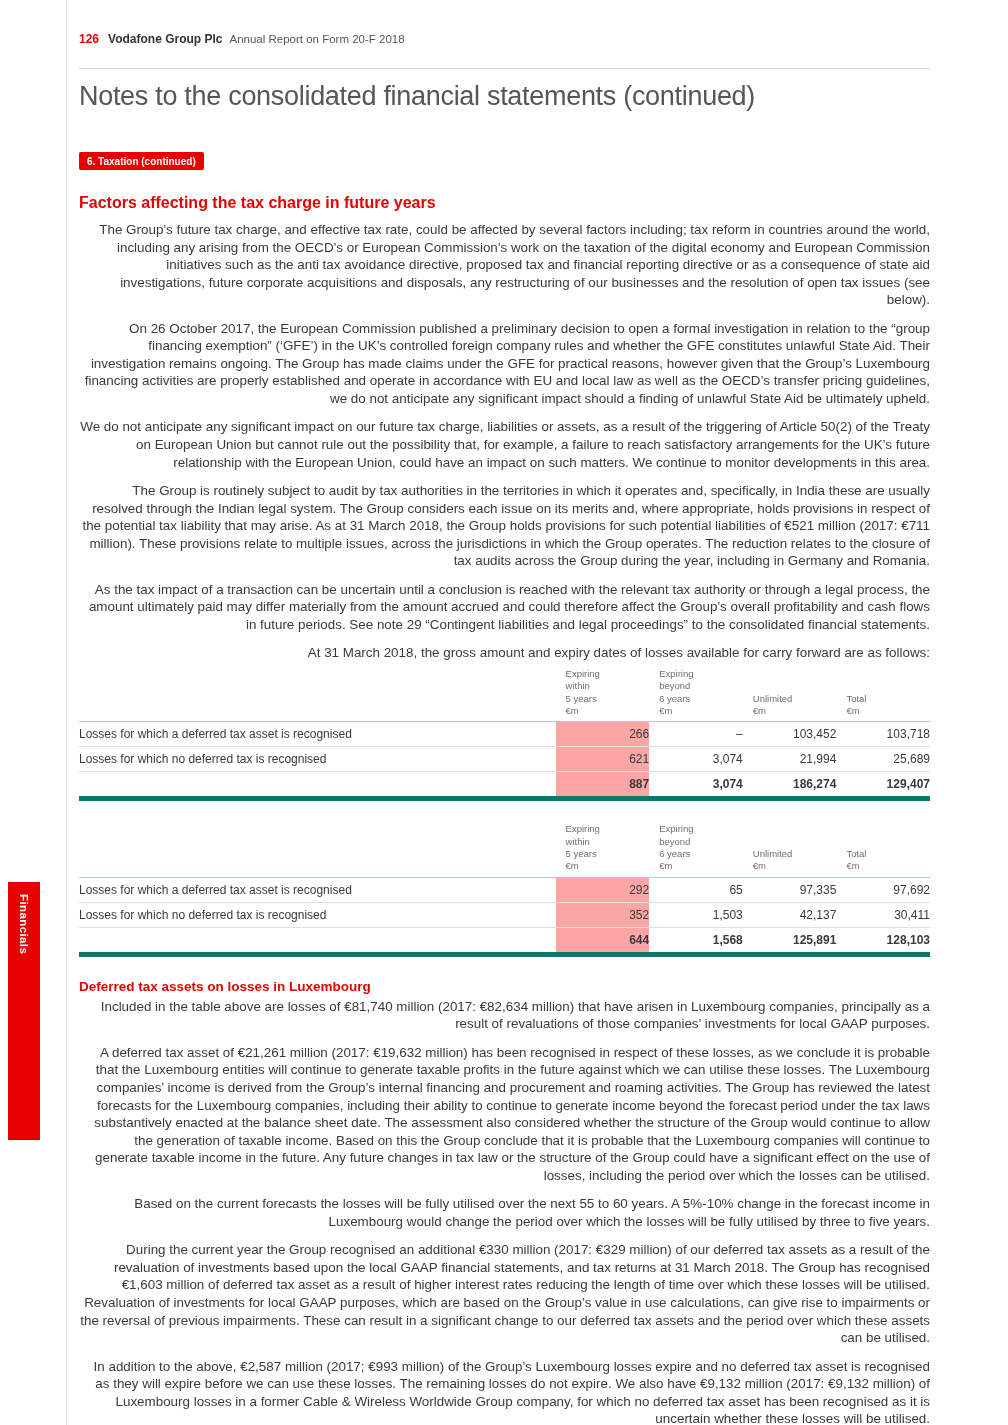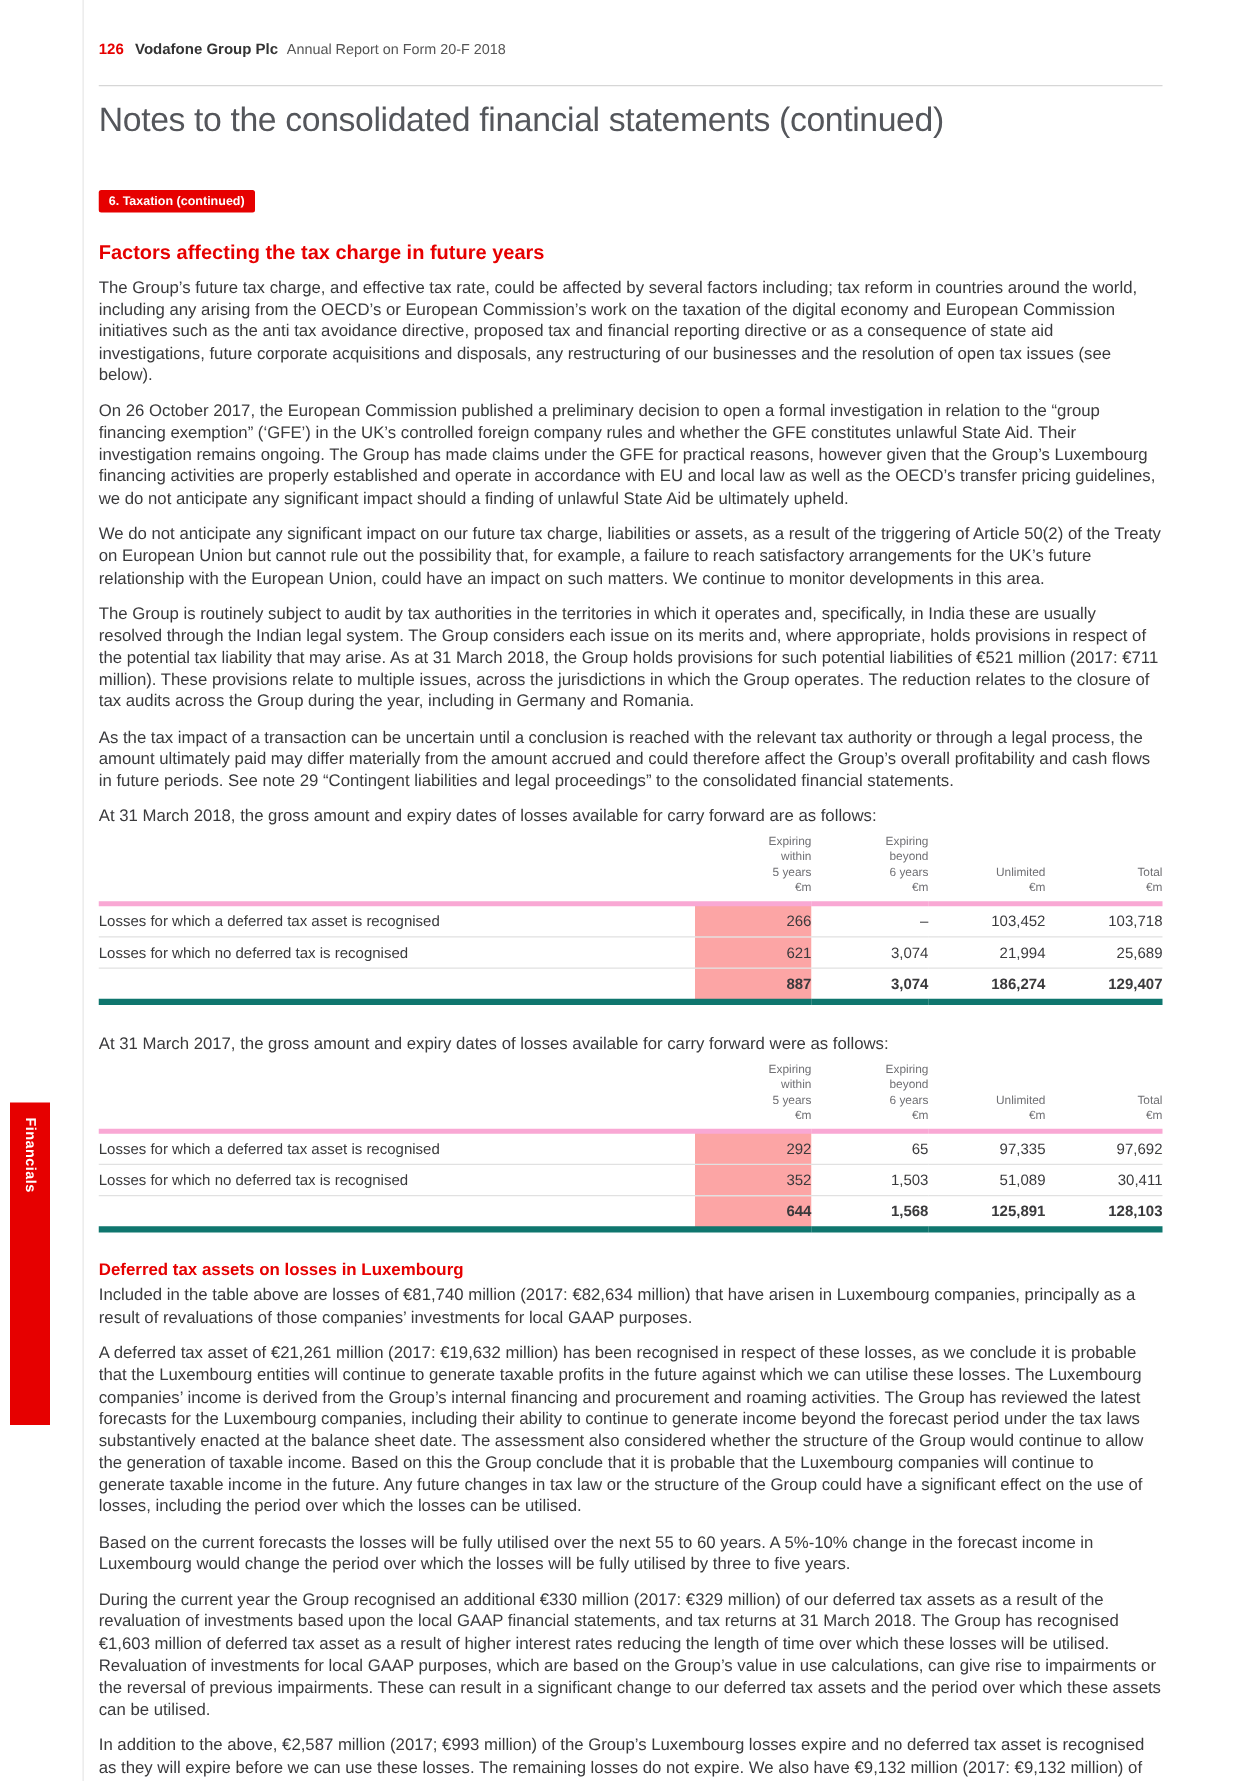--- a/index.html
+++ b/index.html
@@ -52,33 +52,33 @@
   }
   h2.section-heading {
     margin-top:24px; margin-bottom:9px;
     color:#e60000; font-size:16px; font-weight:bold;
   }
   h3.sub-heading {
     margin-top:6px; margin-bottom:4px;
     color:#e60000; font-size:13.5px; font-weight:bold;
   }
   p.body-text {
-    font-size:13.4px; line-height:1.31; margin-bottom:11px; color:#3a3a3c;
+    font-size:13.4px; line-height:1.31; margin-bottom:11px; color:#3a3a3c;text-align:right;
   }
   p.table-intro { margin-bottom:4px; }
 
   table.losses-table {
     width:100%; border-collapse:collapse; margin:6px 0 22px 0;
   }
   table.losses-table col.c-label { width:56%; }
   table.losses-table col.c-num   { width:11%; }
   table.losses-table thead td {
-    font-size:9.5px; color:#6f6f73; text-align:right; vertical-align:bottom;
+    font-size:9.5px; color:#6f6f73; vertical-align:bottom;
     padding:0 0 4px 10px; line-height:1.3; white-space:pre-line;
-    border-bottom:4px solid #f9a8d4;
+    border-bottom:1px solid #f9a8d4;
   }
   table.losses-table tbody td {
     font-size:12px; text-align:right;
     padding:5px 0 5px 10px;
     border-bottom:1px solid #e1e1e1;
   }
   table.losses-table tbody td.label {
     text-align:left; padding-left:0;
   }
   table.losses-table td.band { background:#fca5a5; }
@@ -164,21 +164,20 @@
       <tr class="total">
         <td class="label"></td>
         <td class="band">887</td>
         <td>3,074</td>
         <td>186,274</td>
         <td>129,407</td>
       </tr>
     </tbody>
   </table>
 
-  <p class="body-text table-intro">At 31 March 2017, the gross amount and expiry dates of losses available for carry forward were as follows:</p>
 
   <table class="losses-table">
     <colgroup>
       <col class="c-label">
         <col class="c-num">
         <col class="c-num">
         <col class="c-num">
         <col class="c-num">
     </colgroup>
     <thead>
@@ -203,21 +202,21 @@
         <td class="label">Losses for which a deferred tax asset is recognised</td>
         <td class="band">292</td>
         <td>65</td>
         <td>97,335</td>
         <td>97,692</td>
       </tr>
       <tr>
         <td class="label">Losses for which no deferred tax is recognised</td>
         <td class="band">352</td>
         <td>1,503</td>
-        <td>51,089</td>
+        <td>42,137</td>
         <td>30,411</td>
       </tr>
       <tr class="total">
         <td class="label"></td>
         <td class="band">644</td>
         <td>1,568</td>
         <td>125,891</td>
         <td>128,103</td>
       </tr>
     </tbody>

